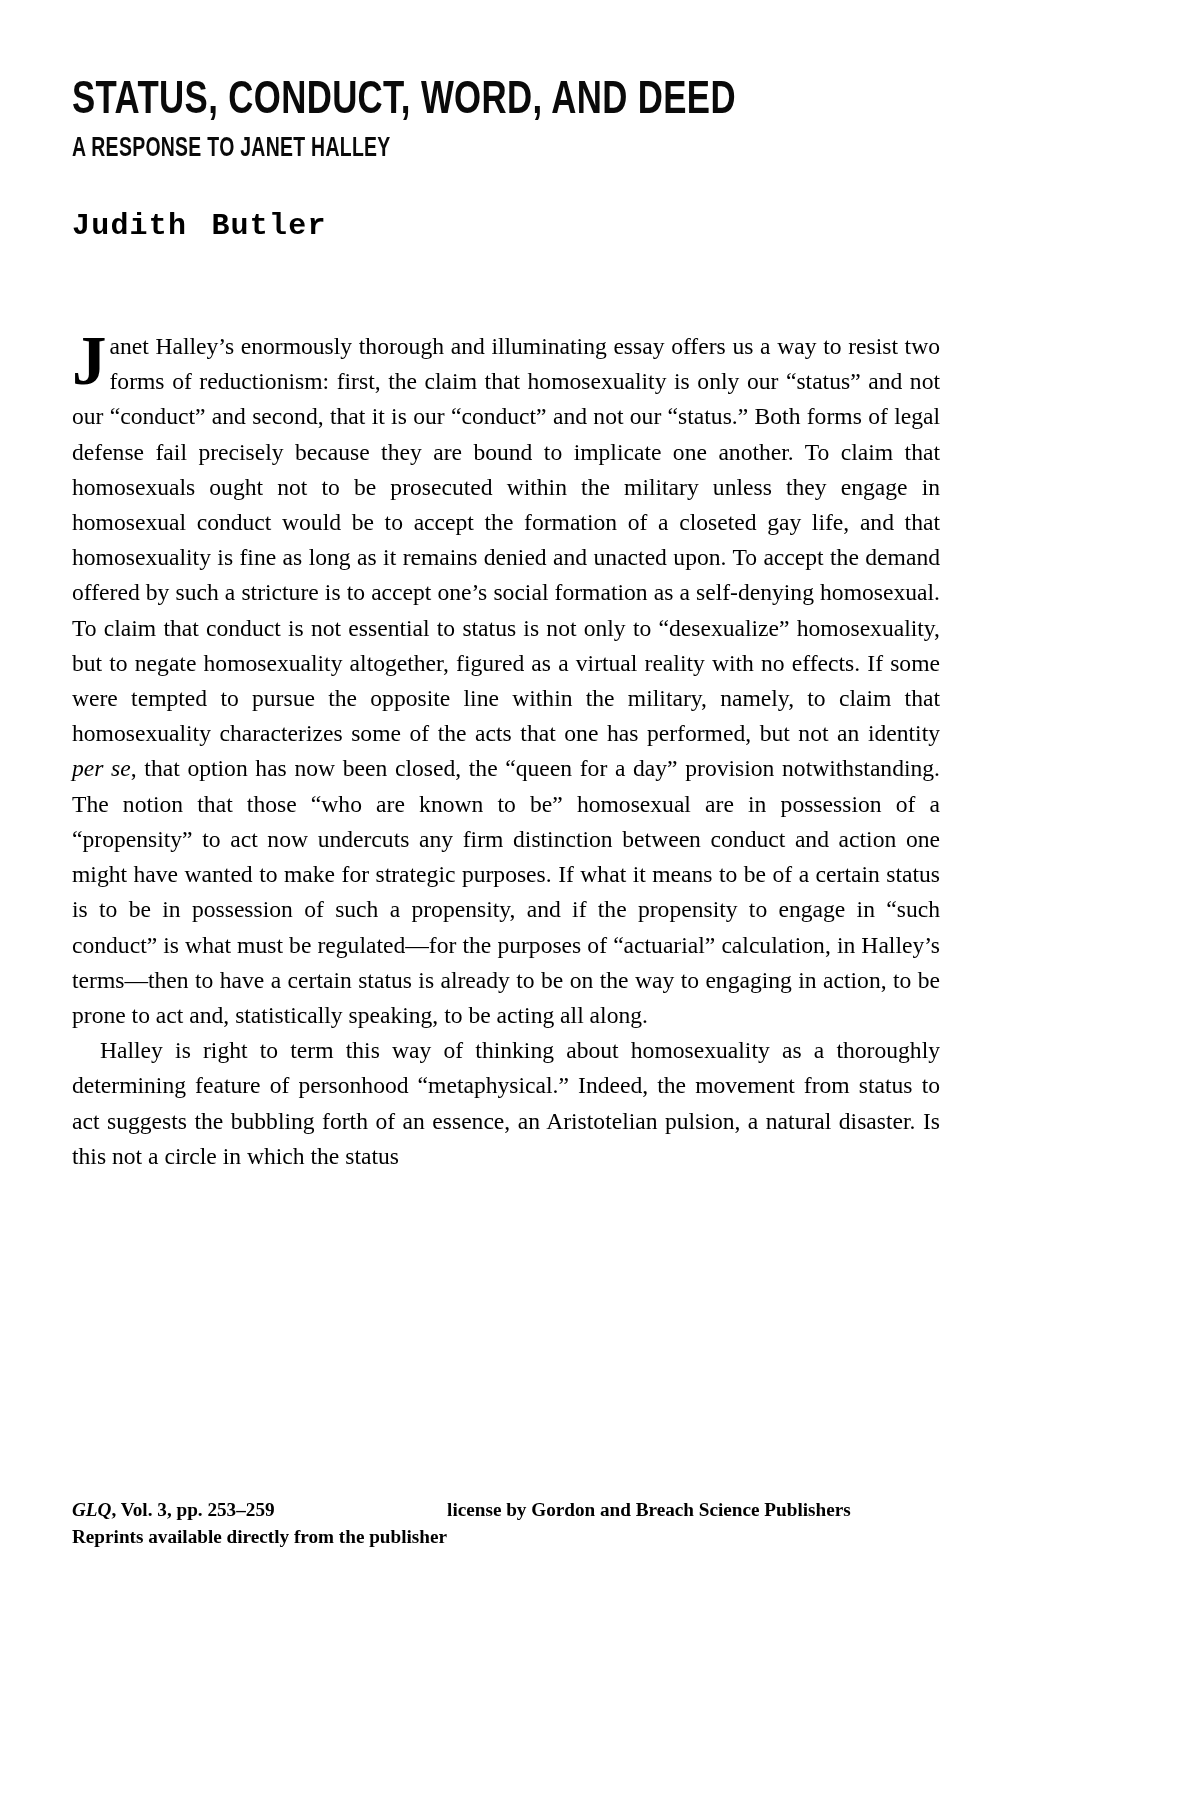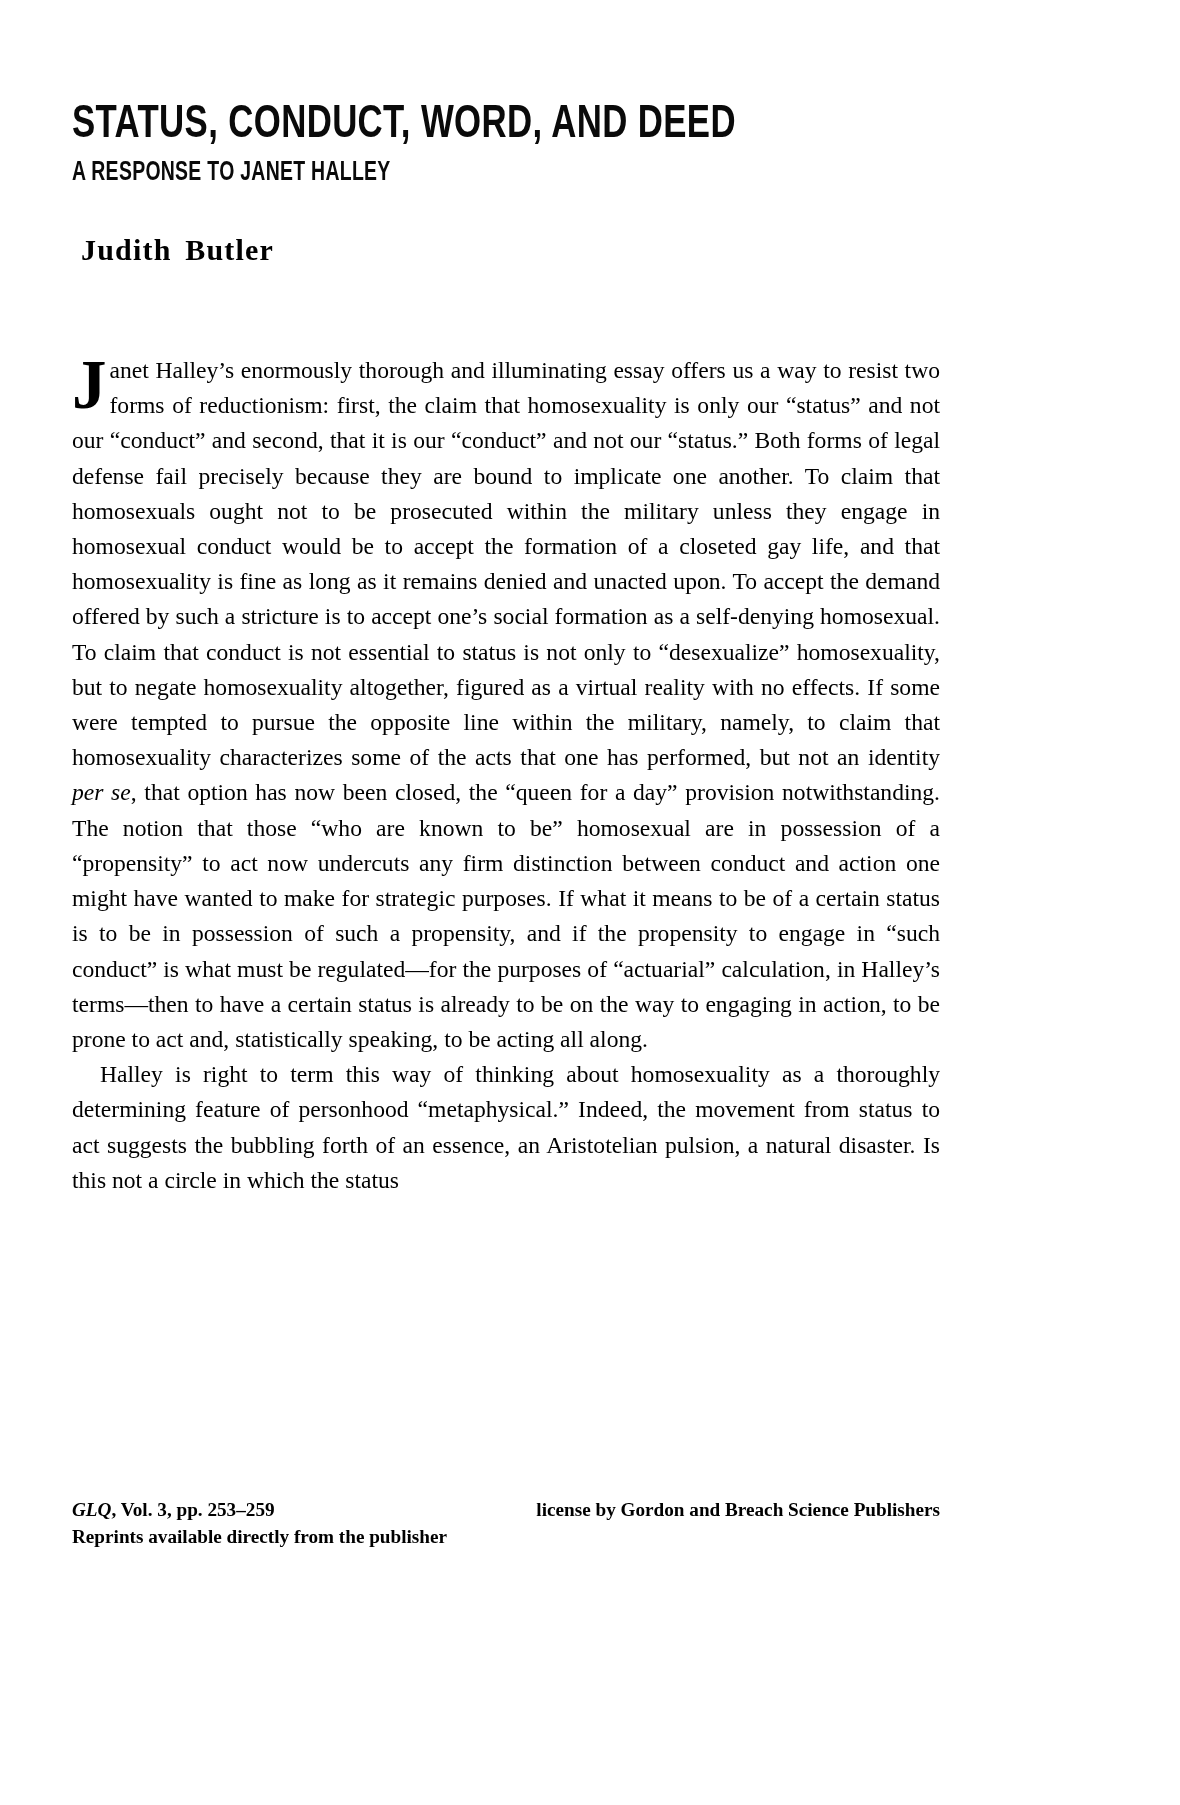--- a/index.html
+++ b/index.html
@@ -28,21 +28,21 @@
   
   .content {
     position: absolute;
     left: 72px;
     top: 0;
     width: 868px;
   }
 
   
   .title-block {
-    padding-top: 98px;
+    padding-top: 74px;
   }
   .article-title {
     font-family: "Liberation Sans Narrow", "Liberation Sans", "DejaVu Sans", sans-serif;
     font-weight: 700;
     font-size: 47px;
     line-height: 0.98;
     letter-spacing: 0.5px;
     transform: scaleX(0.74);
     transform-origin: left center;
     white-space: nowrap;
@@ -55,25 +55,25 @@
     font-size: 27px;
     line-height: 1.0;
     letter-spacing: 0.4px;
     transform: scaleX(0.72);
     transform-origin: left center;
     white-space: nowrap;
     margin: 14px 0 0 0;
     color: #0a0a0a;
   }
   .author {
-    font-family: Liberation Serif, serif;
+    font-family: Liberation Mono, monospace;
     font-weight: 700;
     font-size: 30px;
     letter-spacing: 1.2px;
-    margin: 48px 0 0 9px;
+    margin: 48px 0 0 0;
     word-spacing: 5px;
   }
 
   
   .body-text {
     margin-top: 86px;
     font-size: 23.6px;
     line-height: 35.2px;
     text-align: justify;
     text-justify: inter-word;
@@ -100,21 +100,20 @@
     position: absolute;
     left: 72px;
     top: 1497px;
     width: 868px;
     font-size: 19.2px;
     line-height: 26.5px;
     font-weight: 700;
   }
   .footer-cols {
     display: flex;
-    justify-content: space-between;
     align-items: flex-start;
   }
   .footer-left {
     text-align: left;
     white-space: nowrap;
   }
   .footer-right {
     text-align: right;
     white-space: nowrap;
   }

